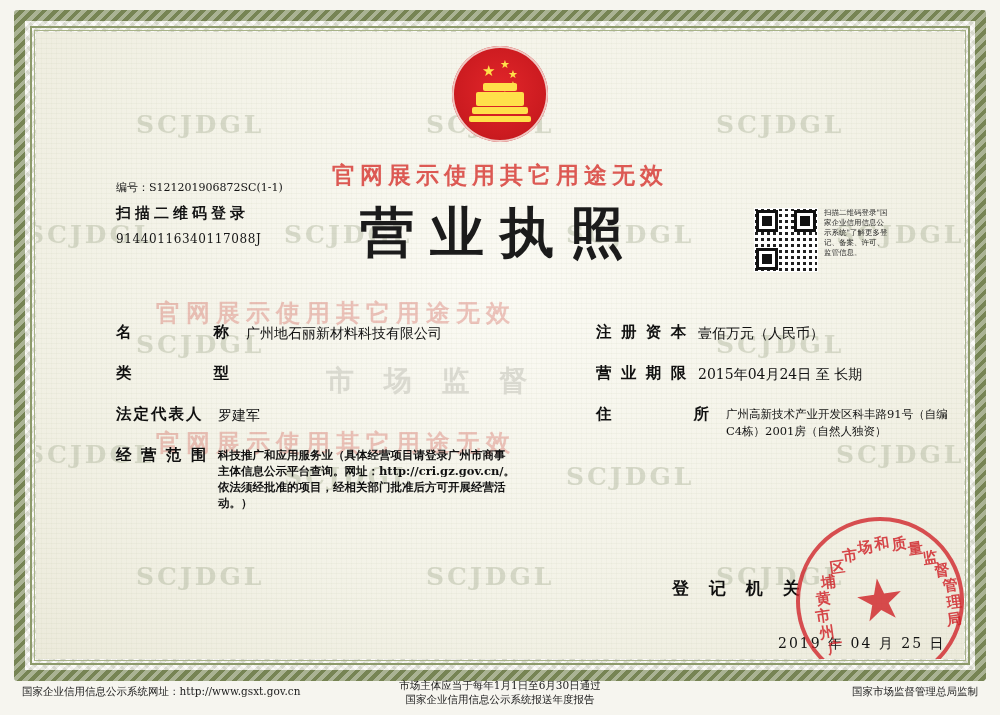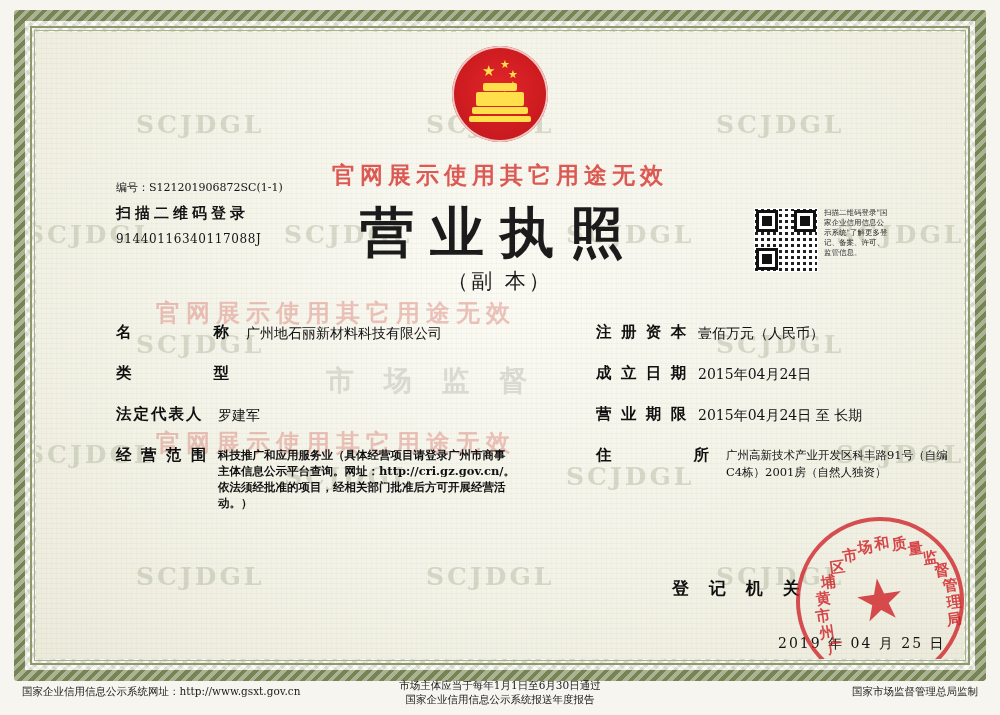--- a/index.html
+++ b/index.html
@@ -256,21 +256,20 @@
         <span class="st" style="left:56px;top:23px;">★</span>
         <span class="st" style="left:56px;top:34px;">★</span>
         <span class="st" style="left:48px;top:44px;">★</span>
       </div>
       <div class="gate"></div>
       <div class="base"></div>
     </div>
 
     <div class="overlay-red">官网展示使用其它用途无效</div>
     <div class="title">营业执照</div>
-    <div class="subtitle">（副 本）</div>
 
     <div class="code-block">
       <div class="code-line">
         <span>编号：</span><span>S121201906872SC(1-1)</span>
       </div>
       <div class="code-line usc-title">扫描二维码登录</div>
       <div class="code-line usc-num">91440116340117088J</div>
     </div>
 
     <div class="qr-wrap">
@@ -305,24 +304,20 @@
         <div class="row scope">
           <div class="lab sp4">经 营 范 围</div>
           <div class="val small">科技推广和应用服务业（具体经营项目请登录广州市商事主体信息公示平台查询。网址：http://cri.gz.gov.cn/。依法须经批准的项目，经相关部门批准后方可开展经营活动。）</div>
         </div>
       </div>
 
       <div class="col-right">
         <div class="row">
           <div class="lab sp4">注 册 资 本</div>
           <div class="val">壹佰万元（人民币）</div>
-        </div>
-        <div class="row">
-          <div class="lab sp4">成 立 日 期</div>
-          <div class="val">2015年04月24日</div>
         </div>
         <div class="row">
           <div class="lab sp4">营 业 期 限</div>
           <div class="val">2015年04月24日 至 长期</div>
         </div>
         <div class="row">
           <div class="lab sp2">住　　所</div>
           <div class="val small">广州高新技术产业开发区科丰路91号（自编C4栋）2001房（自然人独资）</div>
         </div>
       </div>

